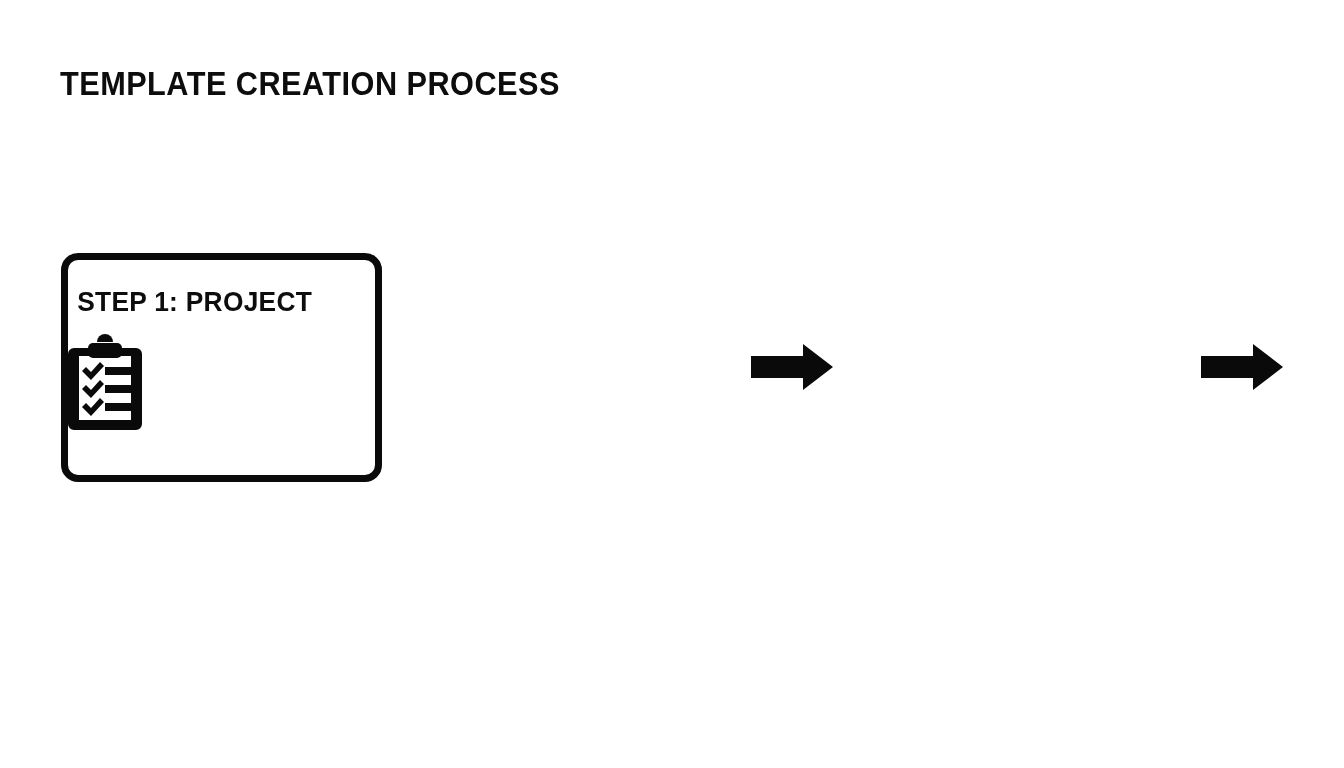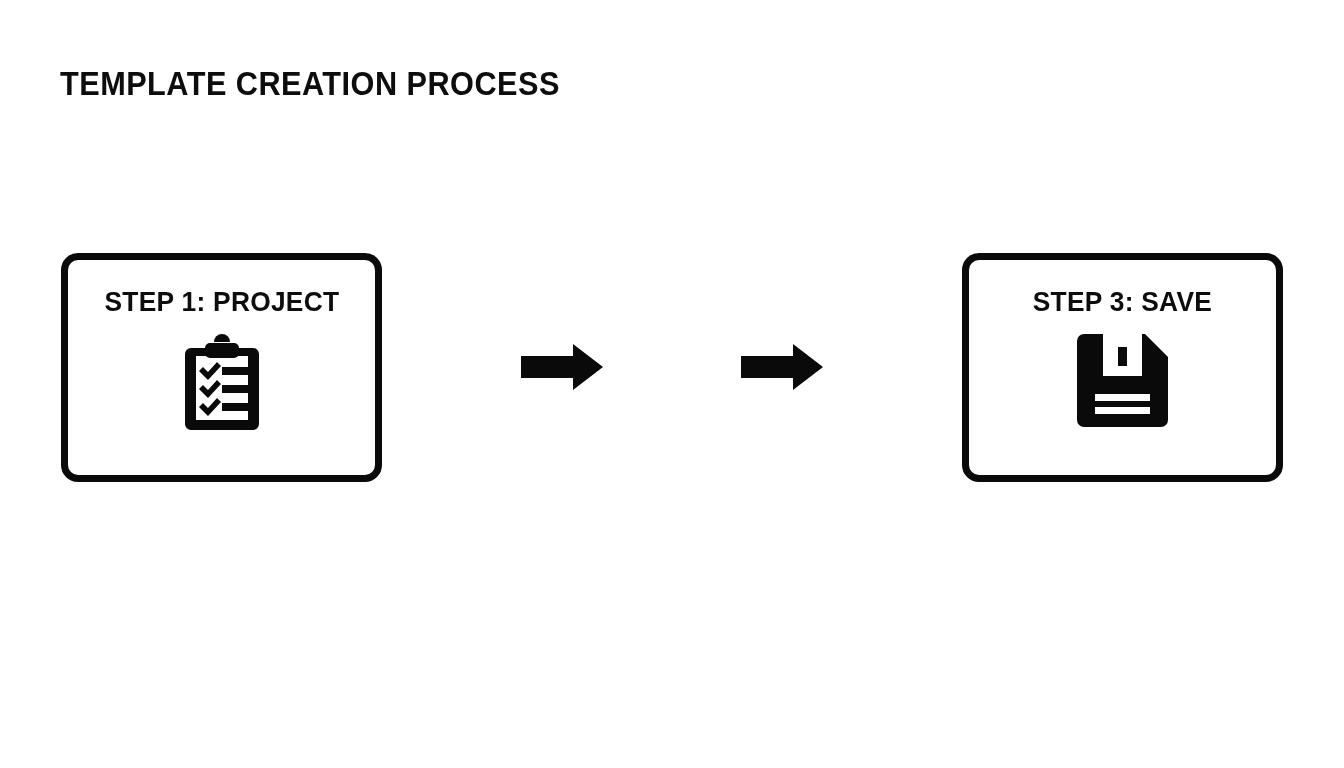--- a/index.html
+++ b/index.html
@@ -46,21 +46,20 @@
 
   .step-card {
     width: 321px;
     height: 229px;
     box-sizing: border-box;
     border: 7px solid #0a0a0a;
     border-radius: 17px;
     background: #ffffff;
     display: flex;
     flex-direction: column;
-    align-items: center;
     flex: 0 0 auto;
   }
 
   .step-title {
     font-family: "Liberation Sans Narrow", "Liberation Sans", sans-serif;
     font-size: 28px;
     font-weight: bold;
     color: #0d0d0d;
     letter-spacing: 0.3px;
     margin-top: 26px;
@@ -116,30 +115,14 @@
     </svg>
   </span>
 
 
   <span class="flow-arrow">
     <svg width="82" height="46" viewBox="0 0 82 46" aria-hidden="true">
       <path d="M0 12 h52 V0 l30 23 l-30 23 V34 H0 z" fill="#0a0a0a"></path>
     </svg>
   </span>
 
-  <div class="step-card">
-    <div class="step-title">STEP 3: SAVE</div>
-    <span class="step-icon">
-      <svg width="91" height="93" viewBox="0 0 91 93" aria-hidden="true">
-
-        <path d="M7 0 H68 L91 23 V86 a7 7 0 0 1 -7 7 H7 a7 7 0 0 1 -7 -7 V7 a7 7 0 0 1 7 -7 z" fill="#0a0a0a"></path>
-
-        <rect x="26" y="0" width="39" height="42" fill="#ffffff"></rect>
-
-        <rect x="41" y="13" width="9" height="19" fill="#0a0a0a"></rect>
-
-        <rect x="18" y="60" width="55" height="7" fill="#ffffff"></rect>
-        <rect x="18" y="73" width="55" height="7" fill="#ffffff"></rect>
-      </svg>
-    </span>
-  </div>
 
 </div>
 
 </body></html>

